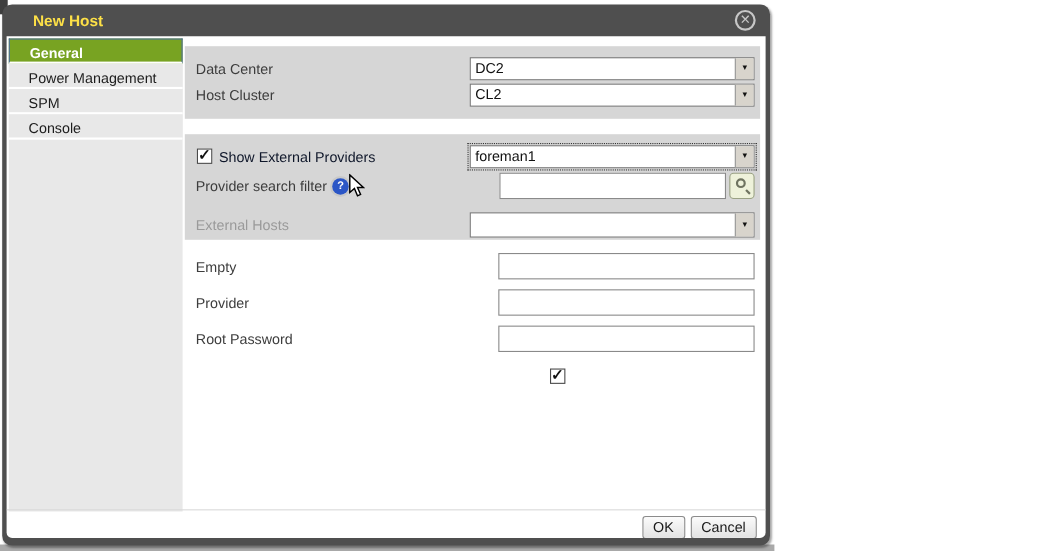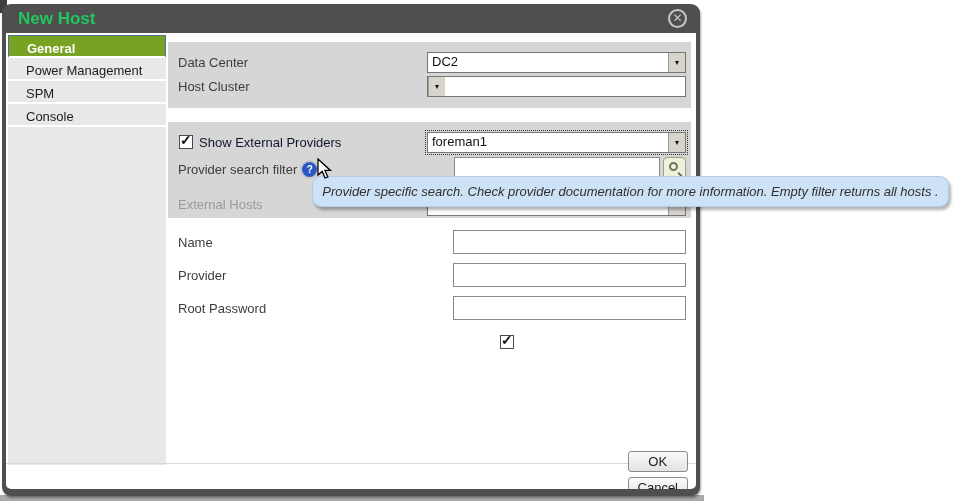--- a/index.html
+++ b/index.html
@@ -8,21 +8,21 @@
   .stage { position:relative; width:955px; height:501px; background:#fff; }
 
   
   .bg-notch { position:absolute; left:0; top:0; width:7px; height:13px; background:#3f3f3f; }
   .bg-strip { position:absolute; left:0; top:495px; width:704px; height:6px; background:#a9a9a9; }
 
   
   .dialog { position:absolute; left:2px; top:4px; width:698px; height:492px;
             background:#4f4f4f; border-radius:9px; box-shadow:1px 2px 2px rgba(0,0,0,0.35); z-index:1; }
   .titlebar { position:absolute; left:0; top:0; right:0; height:29px; display:flex; align-items:center; }
-  .title { color:#22c55e; font-size:17px; font-weight:bold; padding-left:16px; }
+  .title { color:#fde047; font-size:14px; font-weight:bold; padding-left:28px; }
   .close-btn { position:absolute; right:13px; top:5px; width:19px; height:19px; border:2px solid #c7c7c7;
                border-radius:50%; color:#c7c7c7; font-size:12px; line-height:15px; text-align:center; cursor:pointer; }
 
   .inner { position:absolute; left:4px; top:29px; right:4px; bottom:7px; background:#ffffff;
            border-radius:0 0 5px 5px; overflow:hidden; }
 
   
   .sidebar { position:absolute; left:2px; top:2px; width:158px; height:430px; background:#e8e8e8; }
   .side-item { height:23px; line-height:26px; padding-left:18px; font-size:13px; color:#1c1c1c;
                background:#e8e8e8; border-bottom:2px solid #ffffff; cursor:pointer; }
@@ -65,21 +65,21 @@
   .search-input { width:206px; height:24px; border:1px solid #8a8a8a; background:#fff; font-size:13px; padding:0 4px;
                   font-family:"Liberation Sans", sans-serif; }
   .search-btn { width:23px; height:24px; margin-left:3px; background:#eef2da; border:1px solid #9aa284;
                 border-radius:4px; position:relative; cursor:pointer; }
   .mag { position:absolute; left:5px; top:4px; width:9px; height:9px; border:2px solid #6f7460; border-radius:50%; }
   .mag::after { content:""; position:absolute; left:8px; top:8px; width:2px; height:5px; background:#6f7460;
                 transform:rotate(-45deg); }
 
   
   .footer-line { position:absolute; left:0; right:0; top:430px; border-top:1px solid #d9d9d9; }
-  .footer { position:absolute; right:8px; top:418px; display:flex; gap:5px;flex-direction:column; }
+  .footer { position:absolute; right:8px; top:436px; display:flex; gap:5px; }
   .btn { height:21px; padding:0 9px; font-size:13px; color:#1a1a1a; background:linear-gradient(#fbfbfb,#e2e2e2);
          border:1px solid #8b8b8b; border-radius:3px; cursor:pointer; font-family:"Liberation Sans", sans-serif; }
 
   
   .tooltip { position:absolute; left:312px; top:176px; width:637px; height:31px; background:#cde2f6;
              border:1px solid #b5cce6; border-radius:9px; box-shadow:2px 3px 3px rgba(0,0,0,0.3);
              display:flex; align-items:center; justify-content:center; z-index:5; }
   .tooltip .tip-text { font-size:13px; font-style:italic; color:#2f2f2f; white-space:nowrap; }
 
   
@@ -114,20 +114,21 @@
         <span class="lbl">Data Center</span>
         <span class="select ctrl">
           <span class="val">DC2</span>
           <span class="arrow-btn">▼</span>
         </span>
       </div>
 
       <div class="row" style="top:40px; height:26px;">
         <span class="lbl">Host Cluster</span>
         <span class="select ctrl">
+          <span class="val">CL2</span>
           <span class="arrow-btn">▼</span>
         </span>
       </div>
 
       <div class="row" style="top:96px; height:26px;">
         <span class="cbx" style="margin-left:11px;">
           <span class="tick">✓</span>
         </span>
         <span class="lbl dark" style="margin-left:6px;">Show External Providers</span>
         <span class="select focused ctrl">
@@ -149,21 +150,21 @@
 
       <div class="row" style="top:158px; height:26px;">
         <span class="lbl dim">External Hosts</span>
         <span class="select ctrl" style="height:23px;">
           <span class="val"></span>
           <span class="arrow-btn">▼</span>
         </span>
       </div>
 
       <div class="row" style="top:196px; height:26px;">
-        <span class="lbl">Name</span>
+        <span class="lbl">Empty</span>
         <input class="tinput ctrl" type="text" placeholder="" style="">
       </div>
 
       <div class="row" style="top:229px; height:26px;">
         <span class="lbl">Provider</span>
         <input class="tinput ctrl" type="text" placeholder="" style="">
       </div>
 
       <div class="row" style="top:262px; height:26px;">
         <span class="lbl">Root Password</span>
@@ -178,20 +179,17 @@
 
       <div class="footer-line"></div>
       <div class="footer">
         <button class="btn">OK</button>
         <button class="btn">Cancel</button>
       </div>
 
     </div>
   </div>
 
-  <div class="tooltip">
-    <span class="tip-text">Provider specific search. Check provider documentation for more information. Empty filter returns all hosts .</span>
-  </div>
 
   <svg class="cursor" width="16" height="22" viewBox="0 0 16 22">
     <path d="M1,1 L1,17 L5.2,13.4 L8,20 L10.8,18.8 L8,12.4 L13.4,12.4 Z" fill="#ffffff" stroke="#000000" stroke-width="1.3"></path>
   </svg>
 </div>
 
 </body></html>

